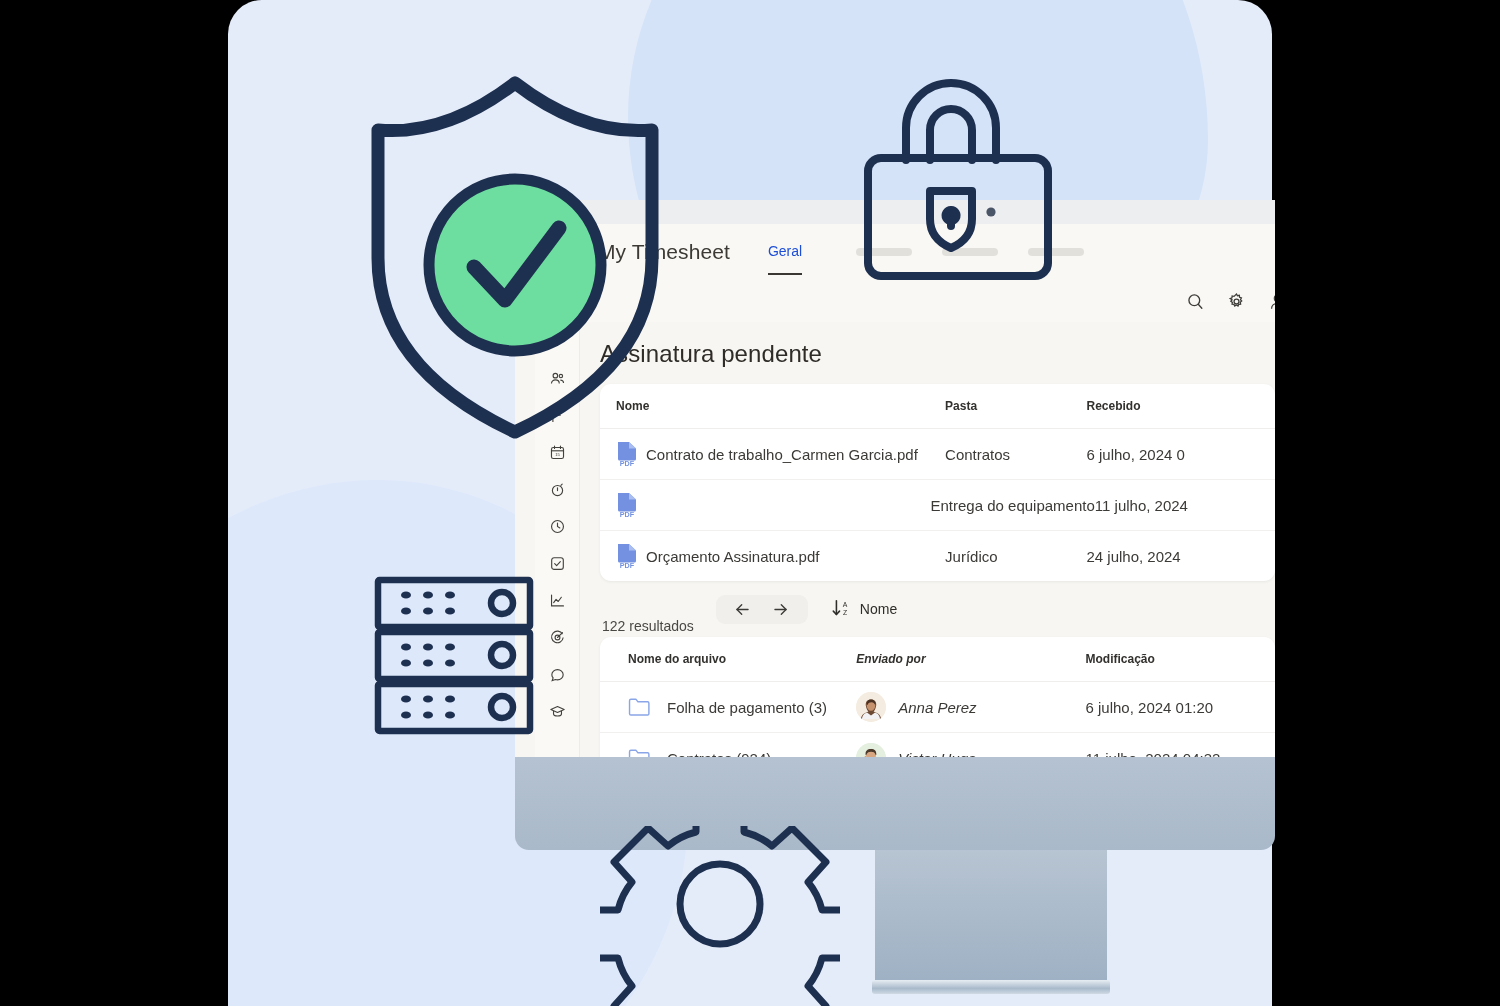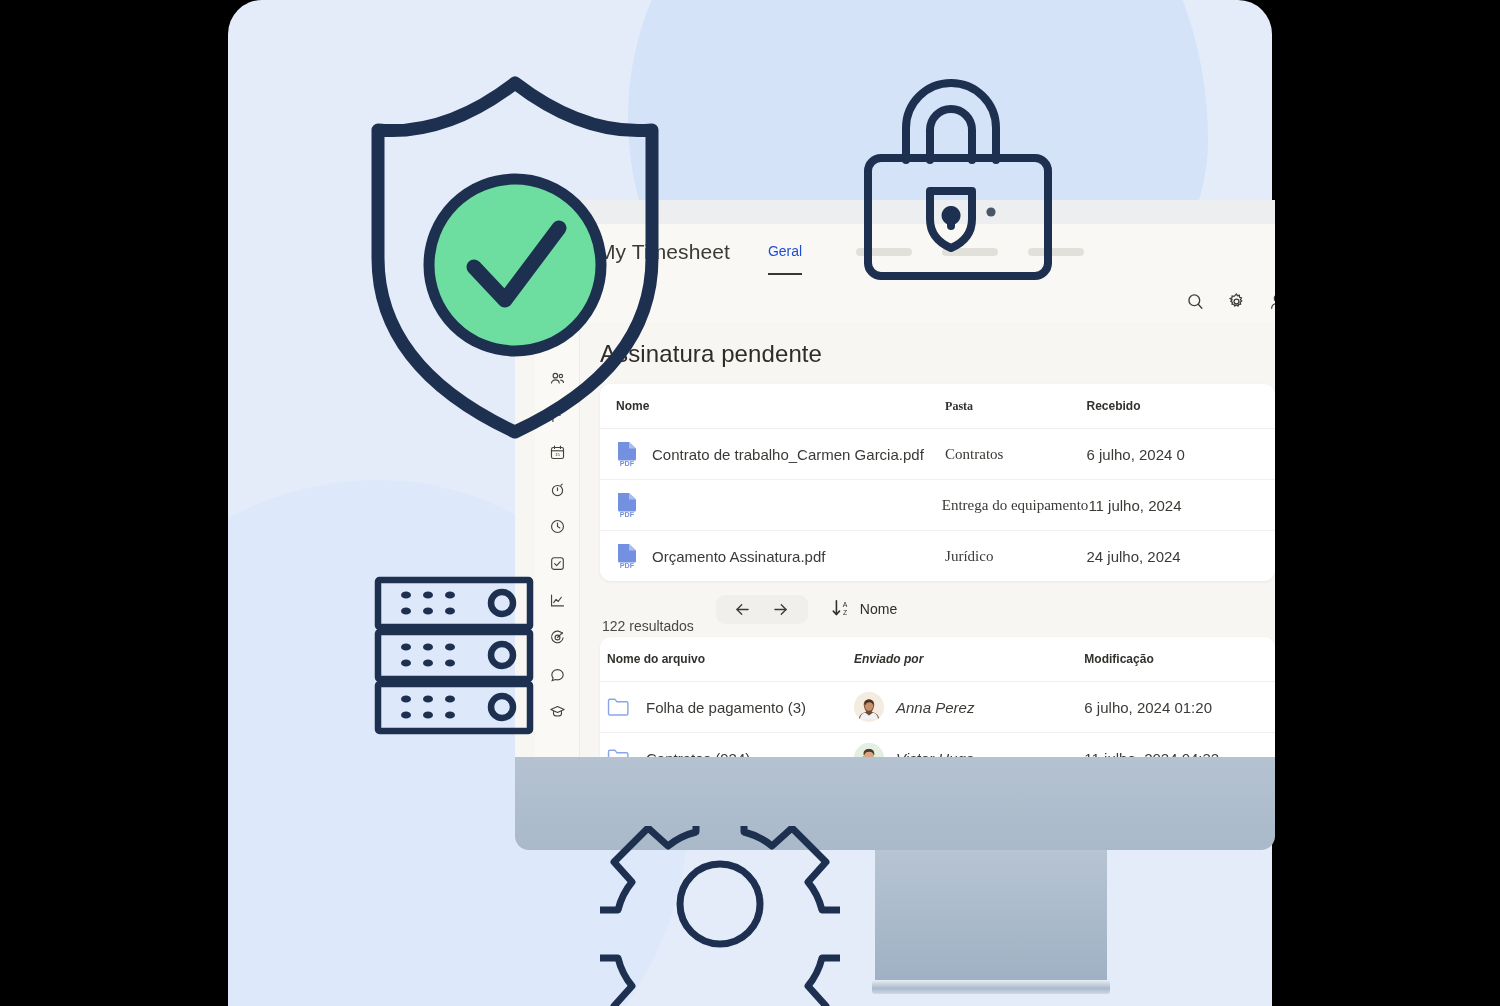--- a/index.html
+++ b/index.html
@@ -38,27 +38,27 @@
   
   .body-area{position:absolute;left:65px;top:122px;right:0;bottom:0;background:#f7f6f2;padding:0 0 0 20px;box-sizing:border-box;}
   .page-title{font-size:24px;color:#2f2c28;margin:18px 0 16px 0;letter-spacing:.1px;}
 
   .card{background:#fff;border-radius:11px;box-shadow:0 1px 3px rgba(30,40,60,.07);overflow:hidden;}
   .thead{display:flex;align-items:center;height:44px;border-bottom:1px solid #efeeec;
     font-size:12px;color:#33312e;font-weight:600;}
   .trow{display:flex;align-items:center;height:50px;border-bottom:1px solid #f1f0ee;font-size:15px;color:#3c3a36;}
   .trow:last-child{border-bottom:none;}
   .c-name{width:400px;display:flex;align-items:center;padding-left:16px;box-sizing:border-box;white-space:nowrap;}
-  .c-folder{width:165px;white-space:nowrap;font-family:Liberation Serif, serif;}
+  .c-folder{width:165px;white-space:nowrap;}
   .c-date{width:220px;white-space:nowrap;}
-  .c-name2{width:305px;display:flex;align-items:center;padding-left:7px;box-sizing:border-box;white-space:nowrap;}
+  .c-name2{width:305px;display:flex;align-items:center;padding-left:28px;box-sizing:border-box;white-space:nowrap;}
   .c-user{width:220px;display:flex;align-items:center;white-space:nowrap;font-style:italic;}
   .c-mod{width:230px;white-space:nowrap;margin-left:48px;}
 
-  .pdf-ico{width:22px;height:26px;margin-right:14px;flex:none;}
+  .pdf-ico{width:22px;height:26px;margin-right:8px;flex:none;}
   .folder-ico{width:23px;height:20px;margin-right:16px;flex:none;}
   .avatar{width:30px;height:30px;border-radius:50%;margin-right:12px;flex:none;overflow:hidden;position:relative;}
 
   .pager{display:flex;align-items:center;height:56px;padding-left:2px;font-size:14px;color:#4a4845;}
   .pager .res{margin-right:22px;margin-top:34px;}
   .navbtns{display:flex;background:#f0efeb;border-radius:9px;padding:5px 8px;align-items:center;}
   .navbtns span{width:38px;text-align:center;color:#3c3a36;display:flex;align-items:center;justify-content:center;}
   .sortby{display:flex;align-items:center;margin-left:22px;}
   .sortby .lbl{margin-left:8px;color:#2f2d2a;font-size:14px;}
 

